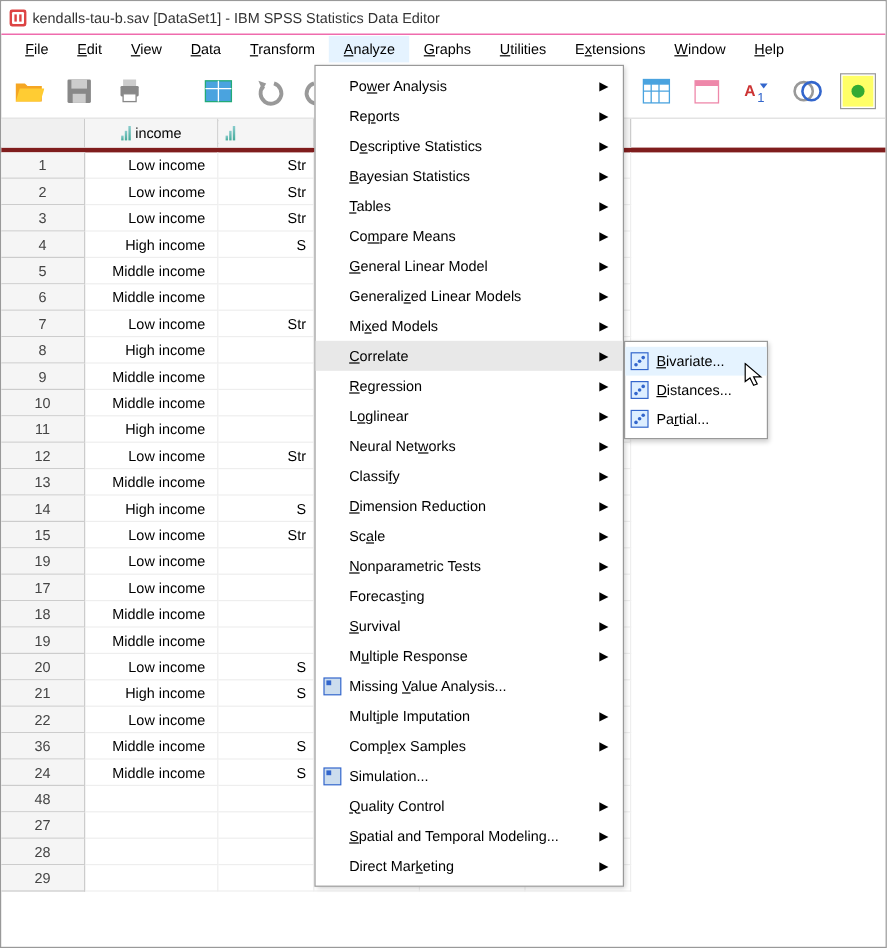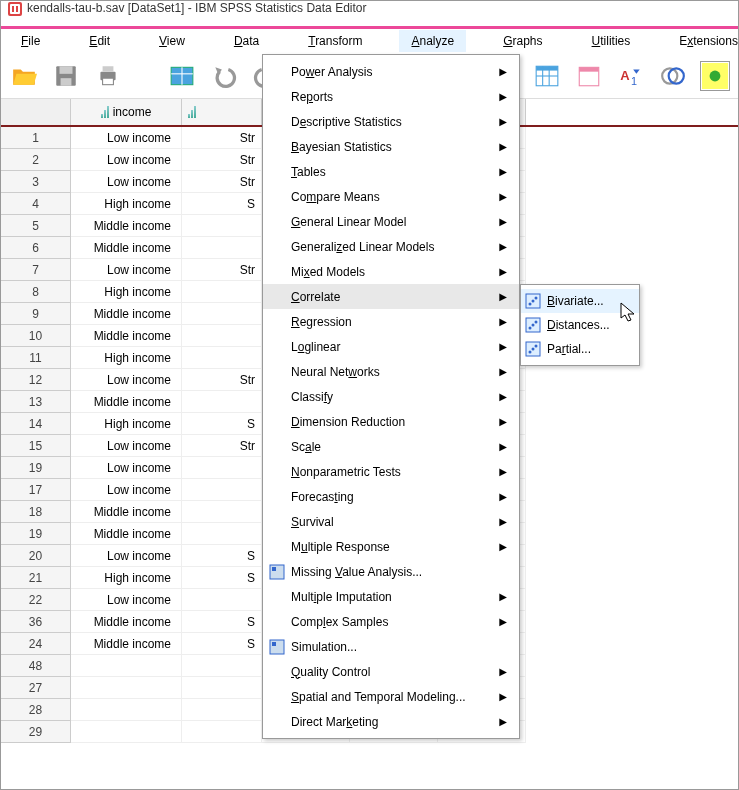--- a/index.html
+++ b/index.html
@@ -1,34 +1,34 @@
 <!DOCTYPE html>
 <html><head>
 <meta charset="utf-8">
 <style>
 * { margin: 0; padding: 0; box-sizing: border-box; font-family: Arial, sans-serif; }
 body { background: #fff; width: 739px; height: 790px; overflow: hidden; border: 1px solid #999; }
 
-.title-bar { height: 28px; background: #fff; display: flex; padding: 0 6px; font-size: 12px; border-bottom: 3px solid #ec4899; }
+.title-bar { height: 28px; background: #fff; display: flex; align-items: center; padding: 0 6px; font-size: 12px; border-bottom: 1px solid #ec4899; }
 .title-bar .icon { width: 16px; height: 16px; margin-right: 4px; display: inline-flex; }
 .title-bar .title-text { color: #333; }
 
-.menu-bar { height: 24px; display: flex; align-items: center; padding: 0 8px; font-size: 12px; gap: 25px; }
+.menu-bar { height: 24px; display: flex; align-items: center; padding: 0 8px; font-size: 12px; }
 .menu-item { padding: 4px 12px; cursor: default; }
 .menu-item.active { background: #e5f3ff; }
 .menu-item u { text-decoration: underline; }
 
 .toolbar { height: 46px; display: flex; align-items: center; padding: 0 8px; gap: 12px; border-bottom: 1px solid #ddd; }
 .tb-icon { width: 30px; height: 30px; display: inline-flex; align-items: center; justify-content: center; }
 
 .search-row { position: absolute; left: 144px; top: 100px; width: 110px; }
 .search-row input { width: 100%; height: 20px; border: 1px solid #999; padding: 0 4px; font-size: 11px; }
 
 .data-grid { position: relative; }
-.grid-header { display: flex; height: 28px; border-bottom: 2px solid #7f1d1d; }
+.grid-header { display: flex; height: 28px; border-bottom: 4px solid #7f1d1d; }
 .row-num-header { width: 70px; border-right: 1px solid #ccc; background: #f0f0f0; }
 .col-header { width: 111px; border-right: 1px solid #ccc; background: #f5f5f5; display: flex; align-items: center; justify-content: center; font-size: 12px; gap: 4px; }
 .col-header.var { color: #888; font-style: italic; }
 
 .grid-body { }
 .grid-row { display: flex; height: 22px; }
 .row-num { width: 70px; border-right: 1px solid #ccc; border-bottom: 1px solid #ccc; background: #f5f5f5; display: flex; align-items: center; justify-content: center; font-size: 12px; color: #444; }
 .cell { width: 111px; border-right: 1px solid #eee; border-bottom: 1px solid #eee; display: flex; align-items: center; padding: 0 6px; font-size: 12px; justify-content: flex-end; }
 .cell.c1 { justify-content: flex-end; padding-right: 10px; }
 .cell.c2 { justify-content: flex-end; padding-right: 6px; overflow: hidden; white-space: nowrap; }

